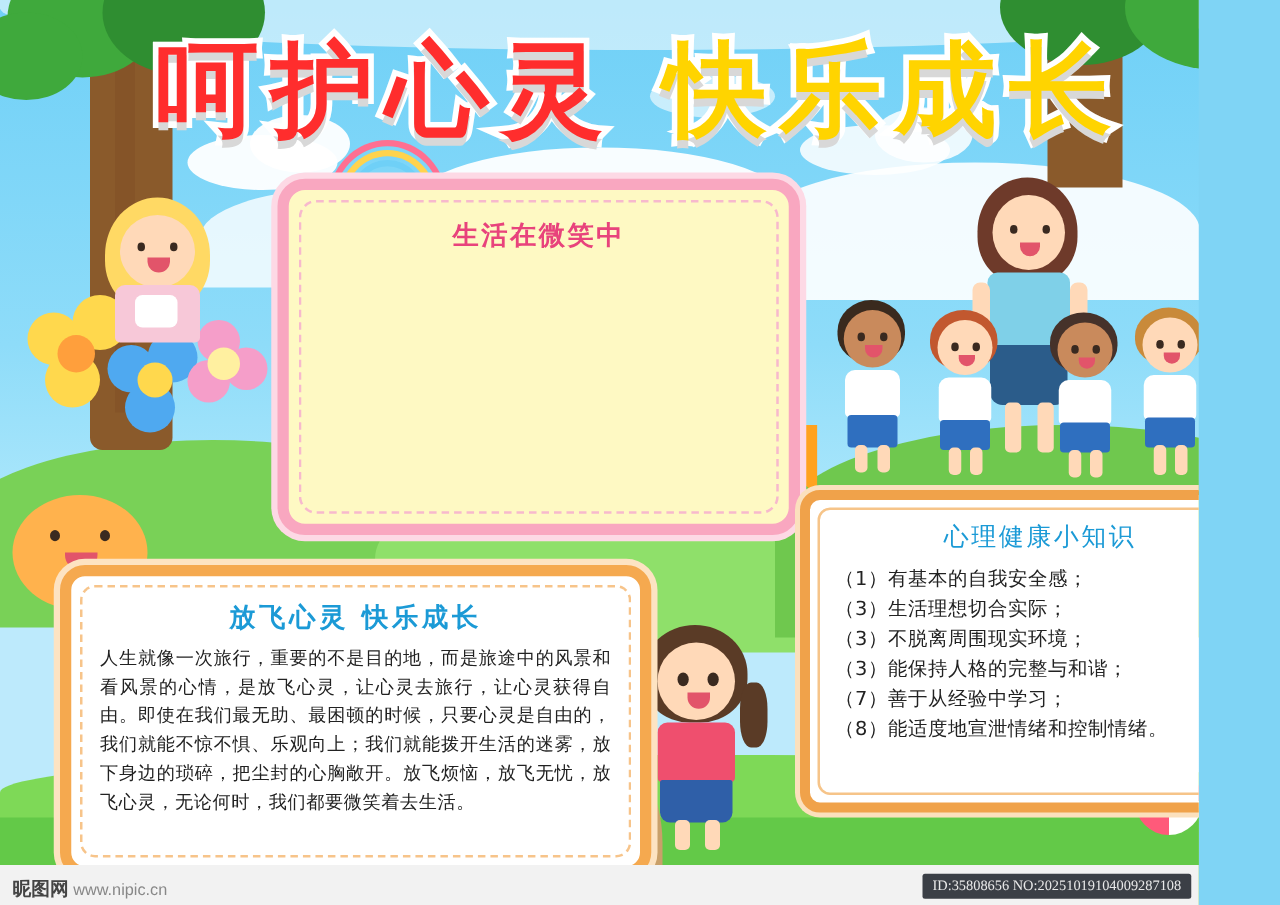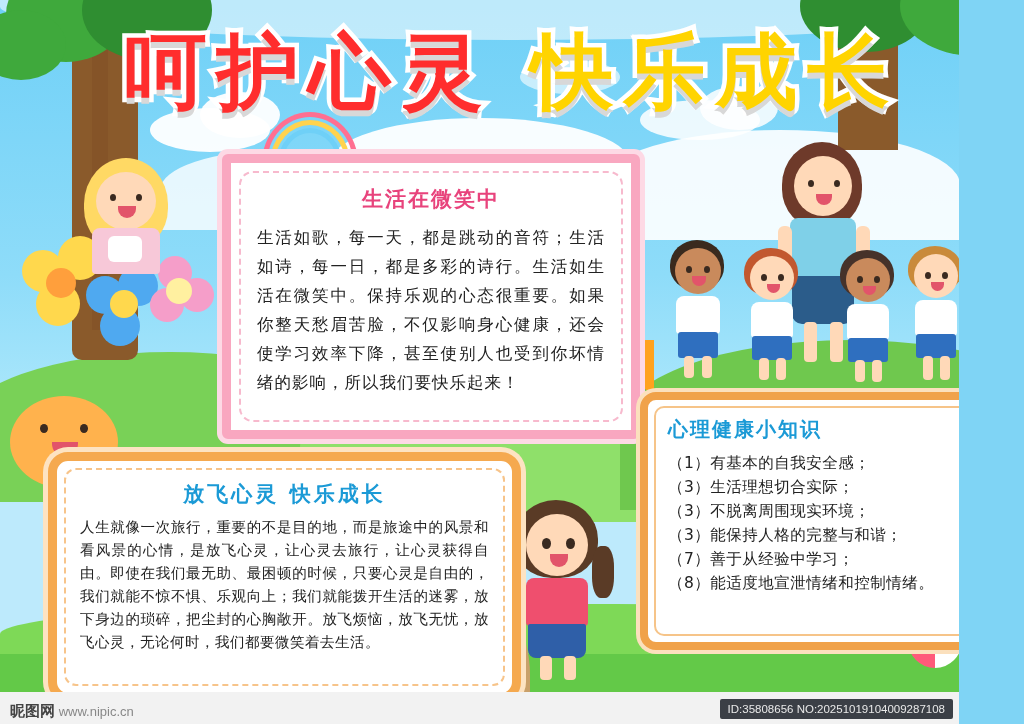--- a/index.html
+++ b/index.html
@@ -40,22 +40,22 @@
     -webkit-text-stroke:9px #ffffff;
     paint-order:stroke fill;
     text-shadow:0 6px 0 #d8d8d8;
     white-space:nowrap;
   }
   .title .t2{color:#ffd400;}
 
   
   .panel{position:absolute;background:#fff;}
   .panel-top{
-    left:222px;top:154px;width:400px;height:267px;
-    background:#ffffff;border-radius:6px;
+    left:222px;top:143px;width:400px;height:267px;
+    background:#fef9c3;border-radius:22px;
     border:9px solid #f9a7c0;
     box-shadow:0 0 0 5px #fdd9e5;
   }
   .panel-top .inner{
     position:absolute;left:8px;top:8px;right:8px;bottom:8px;
     border:2px dashed #f7b9cd;border-radius:14px;
     padding:10px 16px;box-sizing:border-box;
   }
   .panel-top h2{
     margin:2px 0 10px;text-align:center;color:#e8437c;
@@ -67,22 +67,22 @@
   }
 
   .panel-right{
     left:640px;top:392px;width:368px;height:242px;
     background:#fff;border-radius:16px;
     border:8px solid #f0a24a;
     box-shadow:0 0 0 4px #fbe0bd;
   }
   .panel-right .inner{position:absolute;left:6px;top:6px;right:6px;bottom:6px;
     border:2px solid #f6c489;border-radius:10px;padding:6px 12px;box-sizing:border-box;}
-  .panel-right h2{margin:2px 0 8px;color:#1b9ad6;
-    font-family:"DejaVu Sans", sans-serif;font-size:20px;font-weight:bold;letter-spacing:2px;}
+  .panel-right h2{margin:2px 0 8px;text-align:center;color:#1b9ad6;
+    font-family:"DejaVu Sans", sans-serif;font-size:20px;font-weight:normal;letter-spacing:2px;}
   .panel-right li{color:#222;font-size:15.5px;line-height:24px;letter-spacing:.5px;
     font-family:"DejaVu Sans", sans-serif;list-style:none;}
   .panel-right ul{margin:0;padding:0;}
 
   .panel-bottom{
     left:48px;top:452px;width:455px;height:232px;
     background:#fff;border-radius:20px;
     border:9px solid #f5a94f;
     box-shadow:0 0 0 5px #fde3c2;
   }
@@ -109,21 +109,21 @@
 
   
   .sun{position:absolute;border-radius:50%;background:#ffb648;}
   .rainbow{position:absolute;border-radius:50% 50% 0 0 / 100% 100% 0 0;border-style:solid;border-bottom:none;}
 
   
   .footer{position:absolute;left:0;bottom:0;width:1024px;height:32px;background:#f2f2f2;}
   .wm{position:absolute;left:10px;bottom:3px;color:#888;font-size:13px;font-family:"Liberation Sans",sans-serif;}
   .wm .logo{color:#444;font-weight:bold;font-size:15px;}
   .idbox{position:absolute;right:6px;bottom:5px;background:#3b3f46;color:#e9e9e9;
-    font-size:11.5px;padding:4px 8px;border-radius:2px;font-family:Liberation Sans, sans-serif;}
+    font-size:11.5px;padding:4px 8px;border-radius:2px;font-family:Liberation Serif, serif;}
 
   .lolli{position:absolute;border-radius:50%;
      background:repeating-conic-gradient(#ff5a7a 0 25%, #fff 0 50%);}
 </style>
 </head>
 <body>
 
 <div class="poster">
 
   <div class="sky"></div>
@@ -293,21 +293,20 @@
   <div class="lolli" style="left:962px;top:646px;width:44px;height:44px;background:repeating-conic-gradient(#ffb300 0 25%, #fff 0 50%);"></div>
 
   <div class="title">
     <span>呵护心灵</span>
     <span class="t2">快乐成长</span>
   </div>
 
   <div class="panel panel-top">
     <div class="inner">
       <h2>生活在微笑中</h2>
-      <p>生活如歌，每一天，都是跳动的音符；生活如诗，每一日，都是多彩的诗行。生活如生活在微笑中。保持乐观的心态很重要。如果你整天愁眉苦脸，不仅影响身心健康，还会使学习效率下降，甚至使别人也受到你坏情绪的影响，所以我们要快乐起来！</p>
     </div>
   </div>
 
   <div class="panel panel-right">
     <div class="inner">
       <h2>心理健康小知识</h2>
       <ul>
         <li>（1）有基本的自我安全感；</li>
         <li>（3）生活理想切合实际；</li>
         <li>（3）不脱离周围现实环境；</li>

